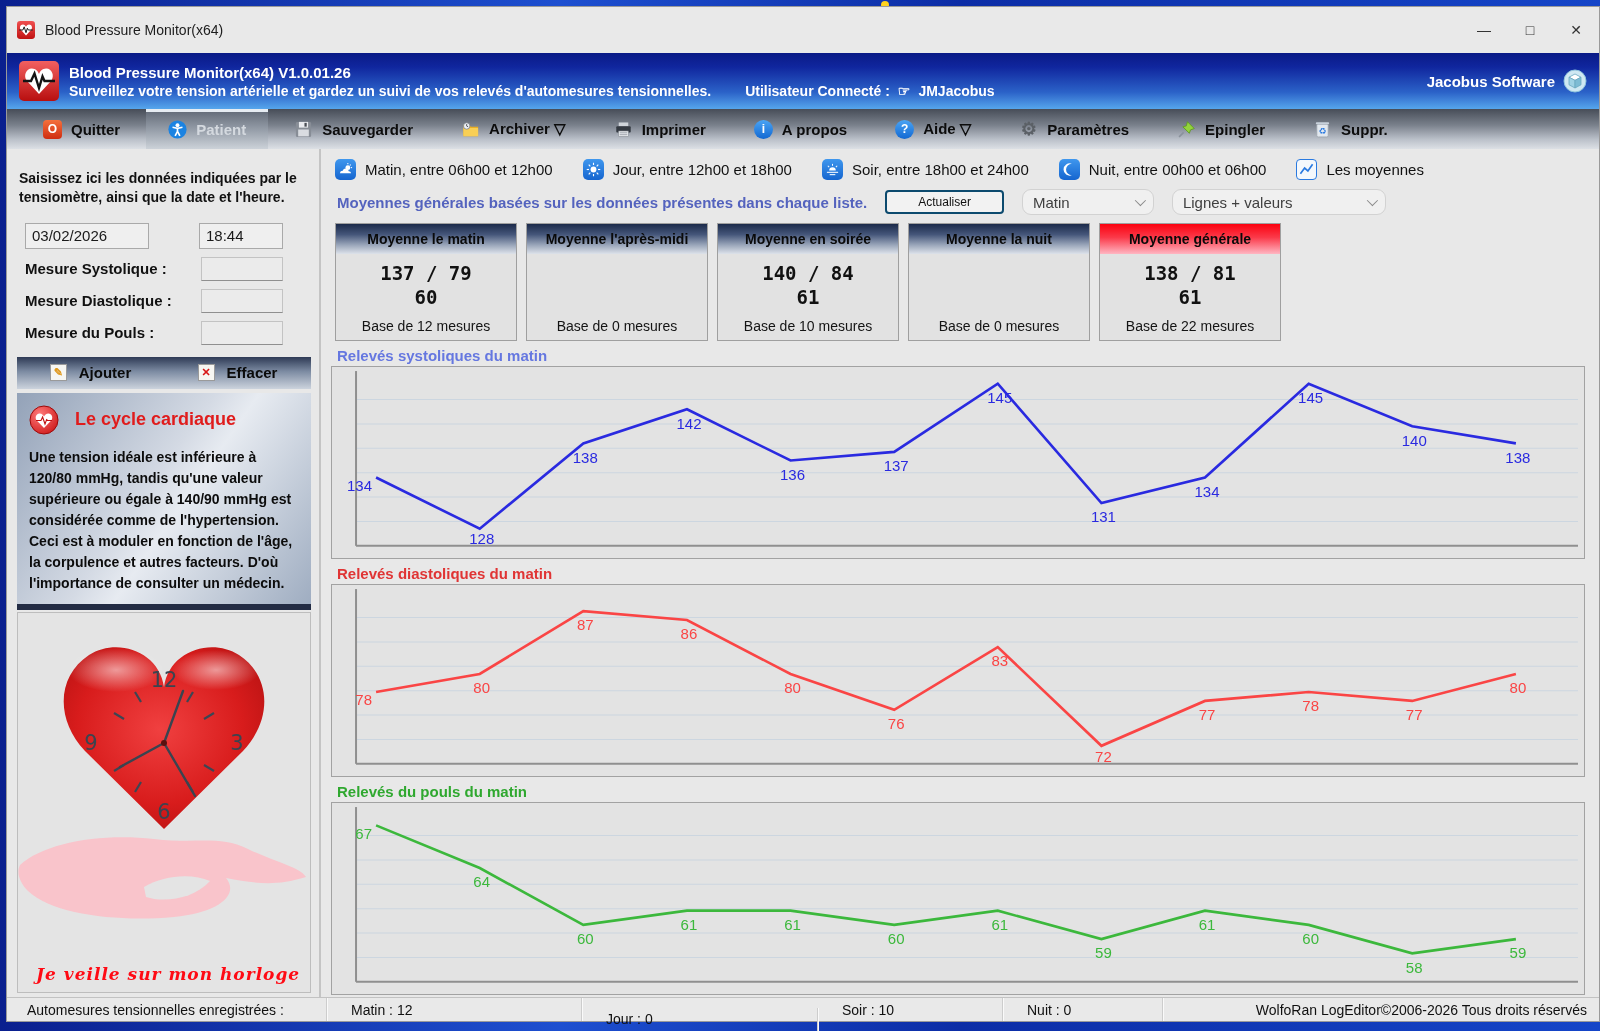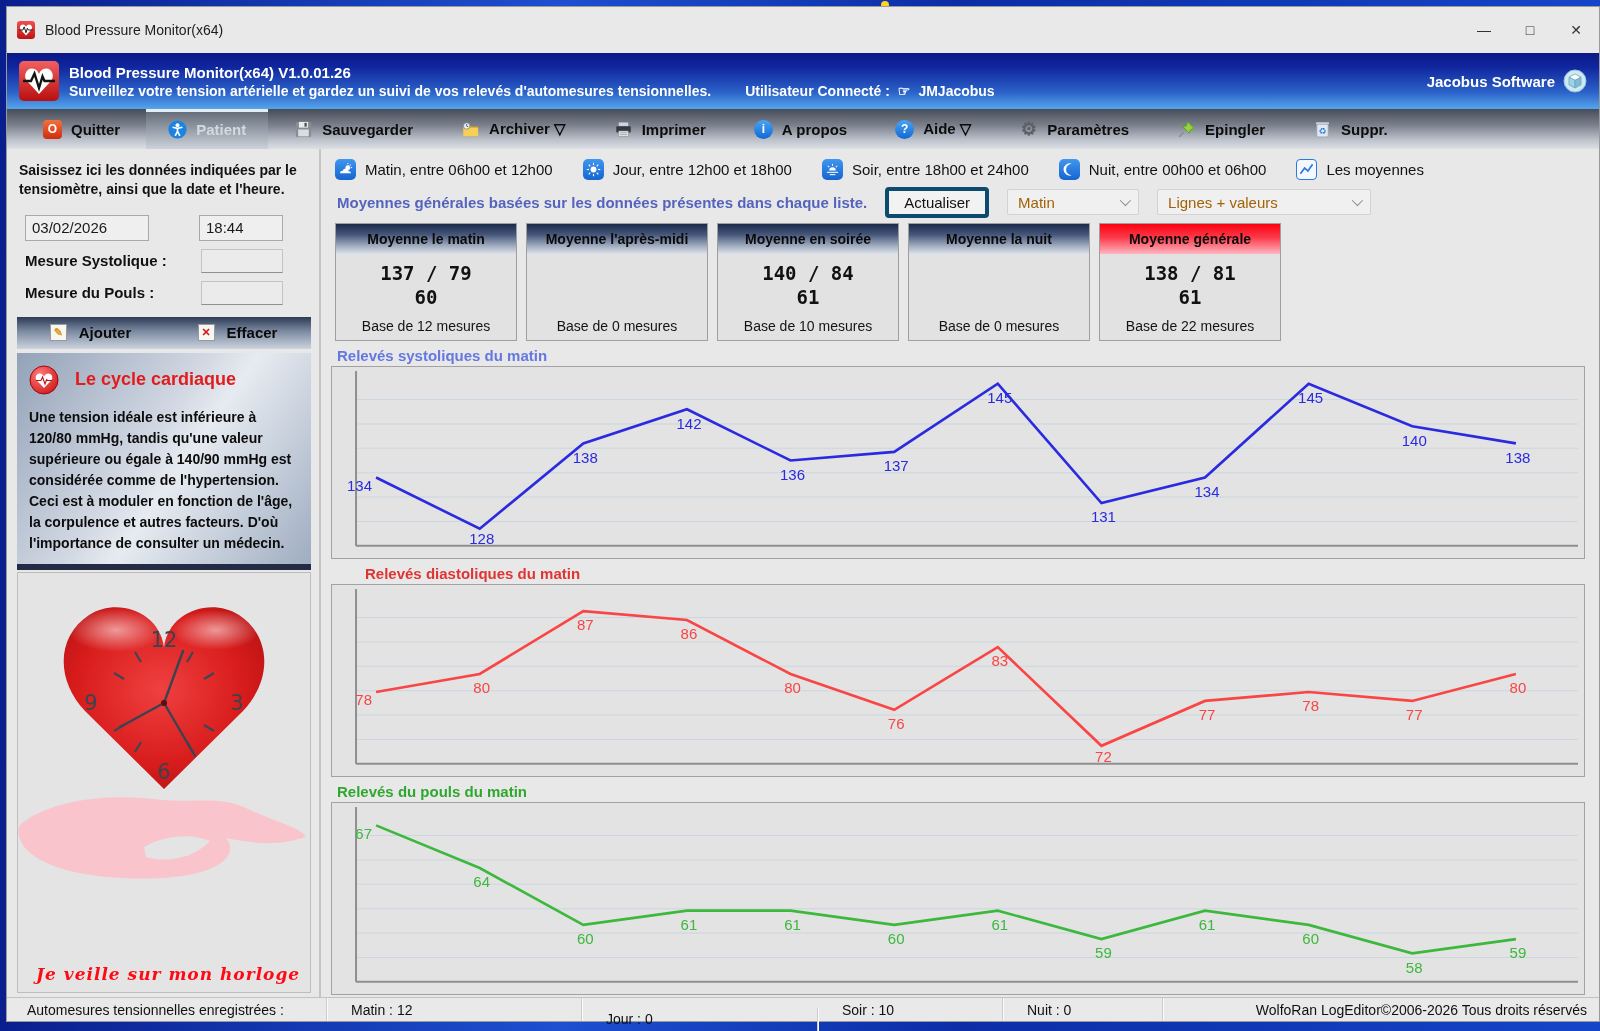--- a/index.html
+++ b/index.html
@@ -57,21 +57,21 @@
     color:#d4d9df;
   }
   .ti { width:19px; height:19px; flex:none; display:flex; align-items:center; justify-content:center; }
   .ico-round { border-radius:50%; color:#fff; font-weight:bold; font-size:12px; }
   .ico-quit { border-radius:4px; background:linear-gradient(180deg,#f4703c,#cf2d10); color:#fff; font-size:12px; font-weight:bold; }
   .ico-blue { background:linear-gradient(180deg,#4aa4f4,#1268d2); }
   .ico-gear { font-size:18px; color:#5b6066; line-height:1; }
 
   
   .content { flex:1; display:flex; min-height:0; }
-  .sidebar { width:314px; flex:none; border-right:2px solid #c4c4c4; background:#e8e8e8; display:flex; flex-direction:column; padding:8px 8px 4px 10px; }
+  .sidebar { width:314px; flex:none; border-right:2px solid #c4c4c4; background:#e8e8e8; display:flex; flex-direction:column; padding:16px 8px 4px 10px; }
   .main { flex:1; min-width:0; display:flex; flex-direction:column; padding:4px 14px 2px 10px; }
 
   
   .intro { font-size:14px; font-weight:bold; line-height:1.35; margin:4px 2px 0 2px; }
   .dt-row { display:flex; justify-content:space-between; margin:16px 4px 0 8px; padding-right:24px; }
   .field-input, .dt-input {
     background:#efefef; border:1px solid #a9a9a9; font-size:15px; color:#1a1a1a;
     padding:2px 6px; height:26px; font-family:"Liberation Sans", sans-serif;
   }
   .dt-input.date { width:124px; }
@@ -103,22 +103,22 @@
   .motto { position:absolute; left:18px; bottom:8px; font-family:"DejaVu Serif", serif; font-style:italic; font-weight:bold; font-size:17px; color:#ff0a14; letter-spacing:1px; }
 
   
   .tab-row { height:32px; flex:none; display:flex; align-items:center; gap:30px; padding-left:4px; }
   .tab { display:flex; align-items:center; gap:9px; font-size:15px; color:#111; cursor:default; }
   .tab-ico { width:21px; height:21px; border-radius:5px; background:linear-gradient(180deg,#3f97ee,#1565cf); display:flex; align-items:center; justify-content:center; flex:none; }
   .tab-ico.lite { background:#f4f8fc; border:1.5px solid #2a7ae0; border-radius:4px; }
 
   .controls-row { height:30px; flex:none; display:flex; align-items:center; gap:18px; padding-left:6px; margin-top:2px; }
   .note { font-size:15px; font-weight:bold; color:#5463be; }
-  .btn { background:#f2f2f2; border:4px solid #0c4a6e; border-radius:4px; padding:3px 15px; font-size:15px; color:#111; cursor:default; }
-  .select { background:#f0f0f0; border:1px solid #d2d2d2; border-radius:2px; height:26px; display:flex; align-items:center; padding:0 10px; font-size:15px; color:#a16207; cursor:default; }
+  .btn { background:#f2f2f2; border:2px solid #0c4a6e; border-radius:4px; padding:3px 31px; font-size:12px; color:#111; cursor:default; }
+  .select { background:#f0f0f0; border:1px solid #d2d2d2; border-radius:9px; height:26px; display:flex; align-items:center; padding:0 10px; font-size:15px; color:#404040; cursor:default; }
   .select.w1 { width:132px; } .select.w2 { width:214px; }
   .chev { margin-left:auto; width:8px; height:8px; border-right:1.5px solid #8a8a8a; border-bottom:1.5px solid #8a8a8a; transform:rotate(45deg) translateY(-2px); }
 
   
   .cards-row { flex:none; display:flex; gap:9px; margin-top:6px; padding-left:4px; }
   .card { width:182px; height:118px; border:1px solid #9f9f9f; background:#e2e2e2; display:flex; flex-direction:column; }
   .card-head {
     height:30px; flex:none; display:flex; align-items:center; justify-content:center;
     font-size:14px; font-weight:bold; color:#0a0a0a;
     background: linear-gradient(180deg,#1b2a4a 0%,#45567a 35%,#9aa6ba 70%,#dde2ea 100%);
@@ -275,20 +275,24 @@
     <div class="sidebar">
       <div class="intro">Saisissez ici les données indiquées par le tensiomètre, ainsi que la date et l'heure.</div>
 
       <div class="dt-row">
         <input class="dt-input date" value="03/02/2026" style="">
         <input class="dt-input time" value="18:44" style="">
       </div>
 
       <div class="field-row">
         <span class="field-label">Mesure Systolique :</span>
+        <input class="field-input" style="">
+      </div>
+      <div class="field-row">
+        <span class="field-label">Mesure Diastolique :</span>
         <input class="field-input" style="">
       </div>
       <div class="field-row">
         <span class="field-label">Mesure du Pouls :</span>
         <input class="field-input" style="">
       </div>
 
       <div class="action-bar">
         <div class="action-btn">
           <span class="page-ico pencil">✎</span>
@@ -512,21 +516,21 @@
               <text x="770.2" y="153.0" fill="#2a2ae0" font-size="15" text-anchor="middle" font-family="Liberation Sans, sans-serif">131</text>
               <text x="873.6" y="127.8" fill="#2a2ae0" font-size="15" text-anchor="middle" font-family="Liberation Sans, sans-serif">134</text>
               <text x="977.1" y="35.4" fill="#2a2ae0" font-size="15" text-anchor="middle" font-family="Liberation Sans, sans-serif">145</text>
               <text x="1080.5" y="77.4" fill="#2a2ae0" font-size="15" text-anchor="middle" font-family="Liberation Sans, sans-serif">140</text>
               <text x="1184.0" y="94.2" fill="#2a2ae0" font-size="15" text-anchor="middle" font-family="Liberation Sans, sans-serif">138</text>
             </svg>
         </div>
       </div>
 
       <div class="chart-block">
-        <div class="chart-title" style="color: rgb(224, 52, 52); margin-left: 28px;">Relevés diastoliques du matin</div>
+        <div class="chart-title" style="color: rgb(224, 52, 52);">Relevés diastoliques du matin</div>
         <div class="chart-panel">
           <svg class="chart-svg" viewBox="0 0 1250 188" preserveAspectRatio="none">
               <line x1="24" y1="32" x2="1244" y2="32" stroke="#ccd6e0" stroke-width="1"></line>
               <line x1="24" y1="56" x2="1244" y2="56" stroke="#ccd6e0" stroke-width="1"></line>
               <line x1="24" y1="80" x2="1244" y2="80" stroke="#ccd6e0" stroke-width="1"></line>
               <line x1="24" y1="104" x2="1244" y2="104" stroke="#ccd6e0" stroke-width="1"></line>
               <line x1="24" y1="128" x2="1244" y2="128" stroke="#ccd6e0" stroke-width="1"></line>
               <line x1="24" y1="152" x2="1244" y2="152" stroke="#ccd6e0" stroke-width="1"></line>
               <line x1="24" y1="4" x2="24" y2="176" stroke="#8f8f8f" stroke-width="2"></line>
               <line x1="24" y1="176" x2="1244" y2="176" stroke="#8f8f8f" stroke-width="2"></line>

